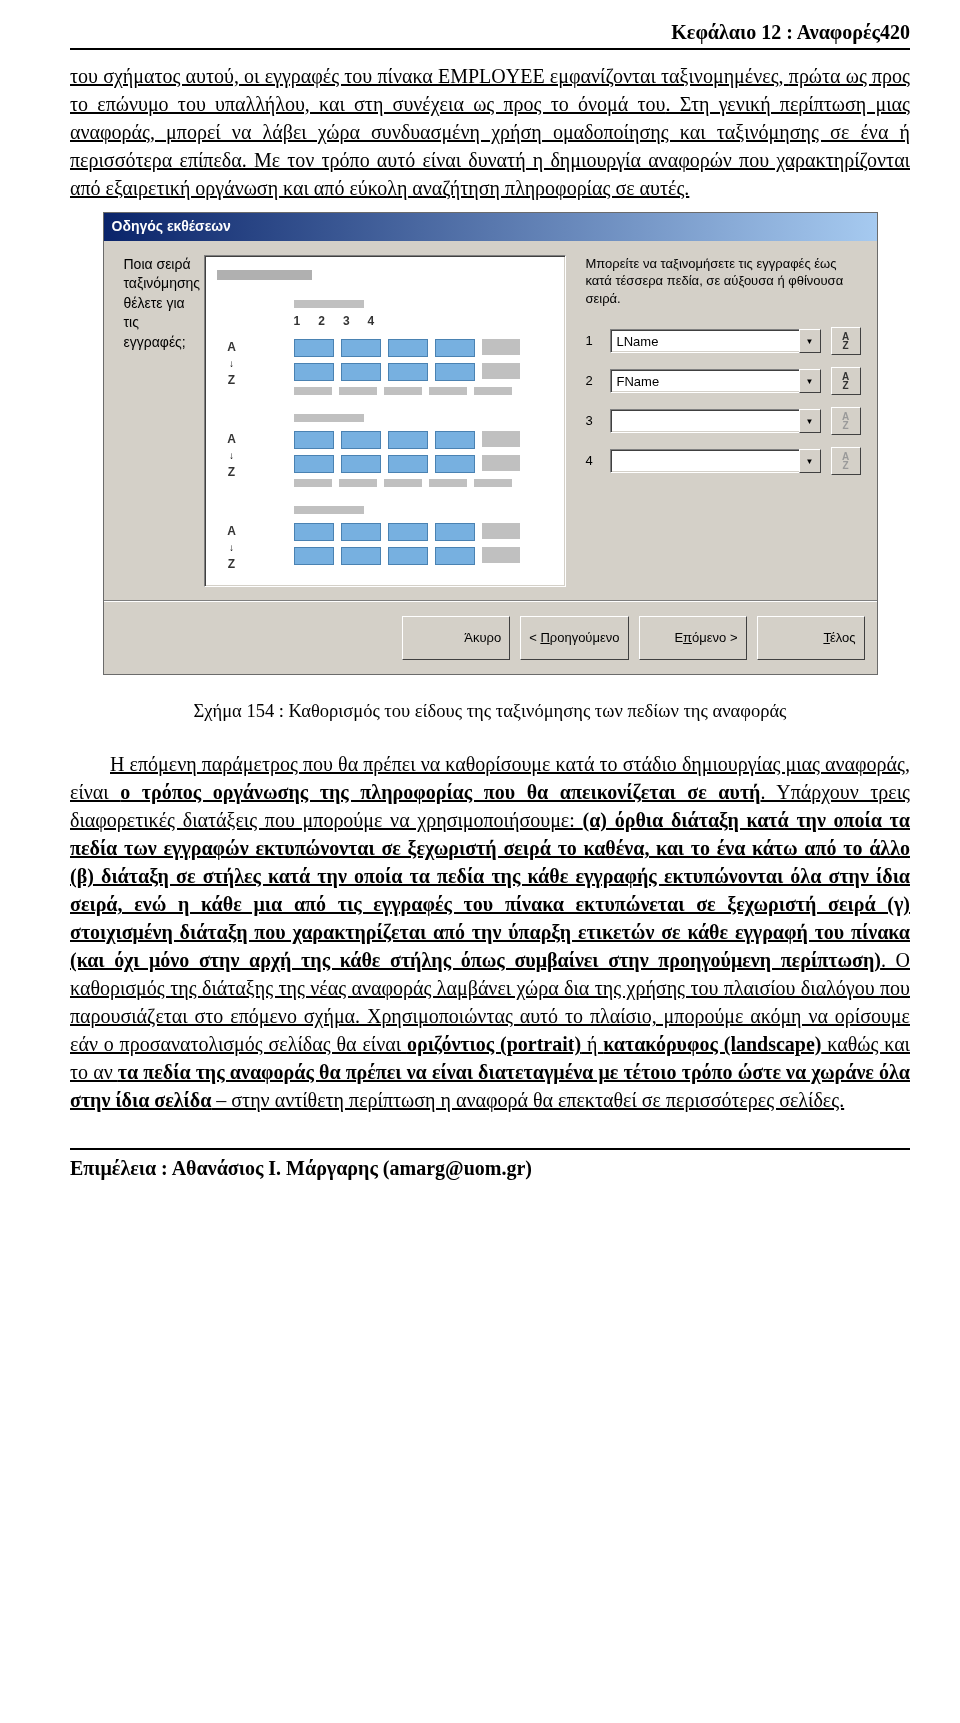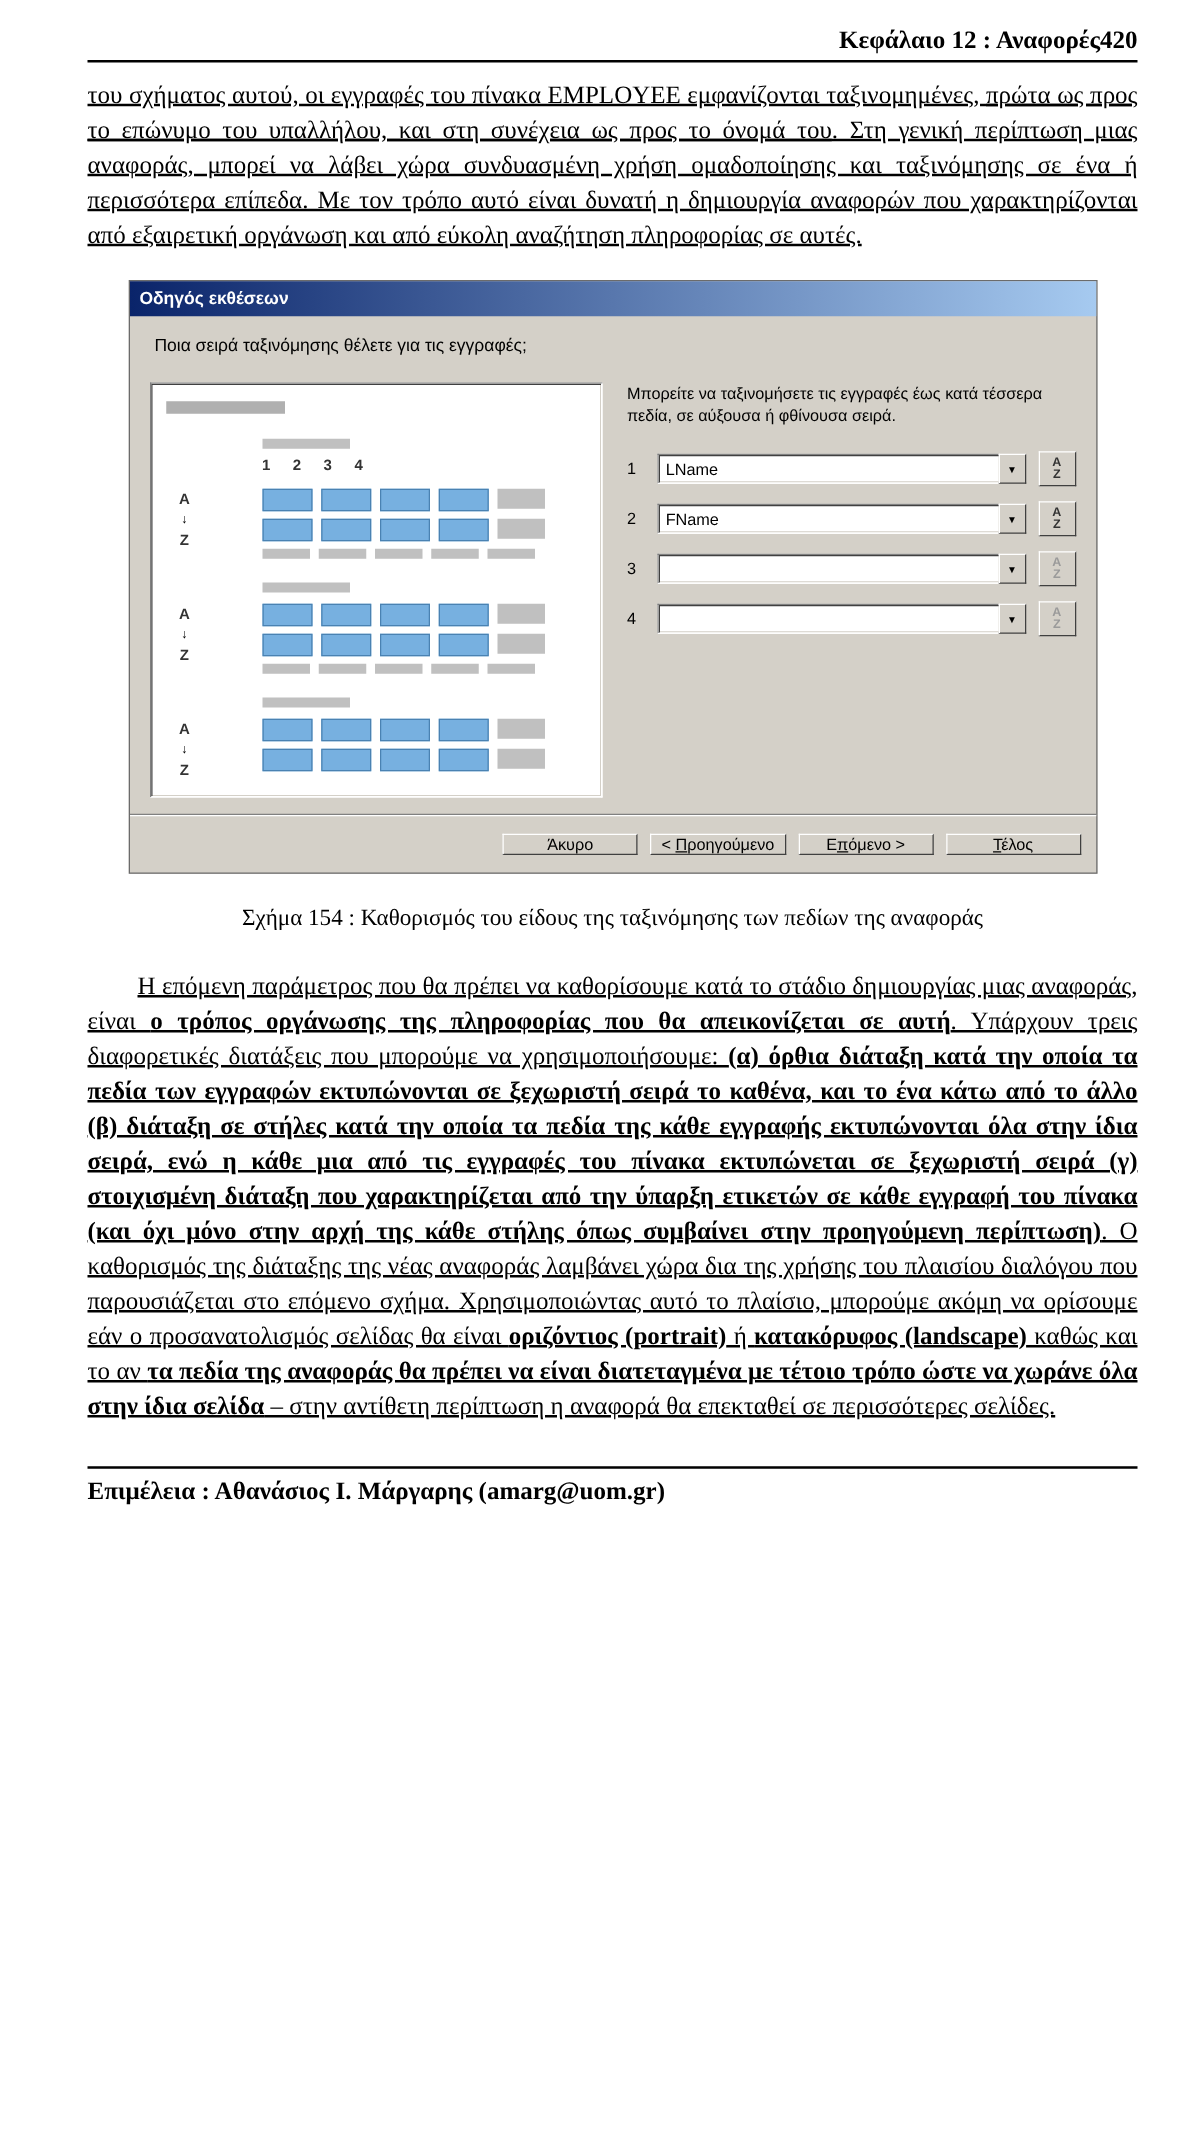--- a/index.html
+++ b/index.html
@@ -23,40 +23,40 @@
     margin-bottom: 12px;
   }
   .para {
     text-align: justify;
     margin: 0 0 10px 0;
     text-decoration: underline;
   }
   .underline { text-decoration: underline; }
   .bold { font-weight: bold; }
   .wizard-container {
-    margin: 22px auto 20px auto;
+    margin: 10px auto 20px auto;
     width: 775px;
   }
   .wizard {
     background: #d4d0c8;
     border: 1px solid #6b6b6b;
     font-family: Tahoma, Arial, sans-serif;
     font-size: 14px;
   }
   .wizard-title {
     background: linear-gradient(to right, #0a246a, #a6caf0);
     color: #fff;
     font-weight: bold;
     font-size: 14px;
     padding: 4px 8px;
   }
   .wizard-body {
     padding: 14px 16px 14px 16px;
     display: flex;
-    flex-direction: column;
+    flex-direction: row;
   }
   .wizard-question {
     margin: 0 0 20px 4px;
     color: #000;
   }
   .wizard-main {
     display: flex;
     gap: 20px;
   }
   .preview-box {
@@ -212,30 +212,31 @@
   .wizard-buttons {
     border-top: 1px solid #fff;
     box-shadow: 0 -1px 0 #808080;
     padding: 14px 12px;
     display: flex;
     justify-content: flex-end;
     gap: 10px;
   }
   .wbtn {
     min-width: 108px;
-    height: 17px;
+    height: 44px;
     background: #d4d0c8;
     border-top: 1px solid #fff;
     border-left: 1px solid #fff;
     border-right: 1px solid #404040;
     border-bottom: 1px solid #404040;
     font-family: Tahoma, Arial, sans-serif;
     font-size: 13px;
     cursor: pointer;
     padding: 0 8px;
+    text-align: right;
   }
   .wbtn .u { text-decoration: underline; }
   .caption {
     text-align: center;
     font-size: 18.5px;
     margin: 24px 0 26px 0;
   }
   .footer {
     font-weight: bold;
     border-top: 2px solid #000;

